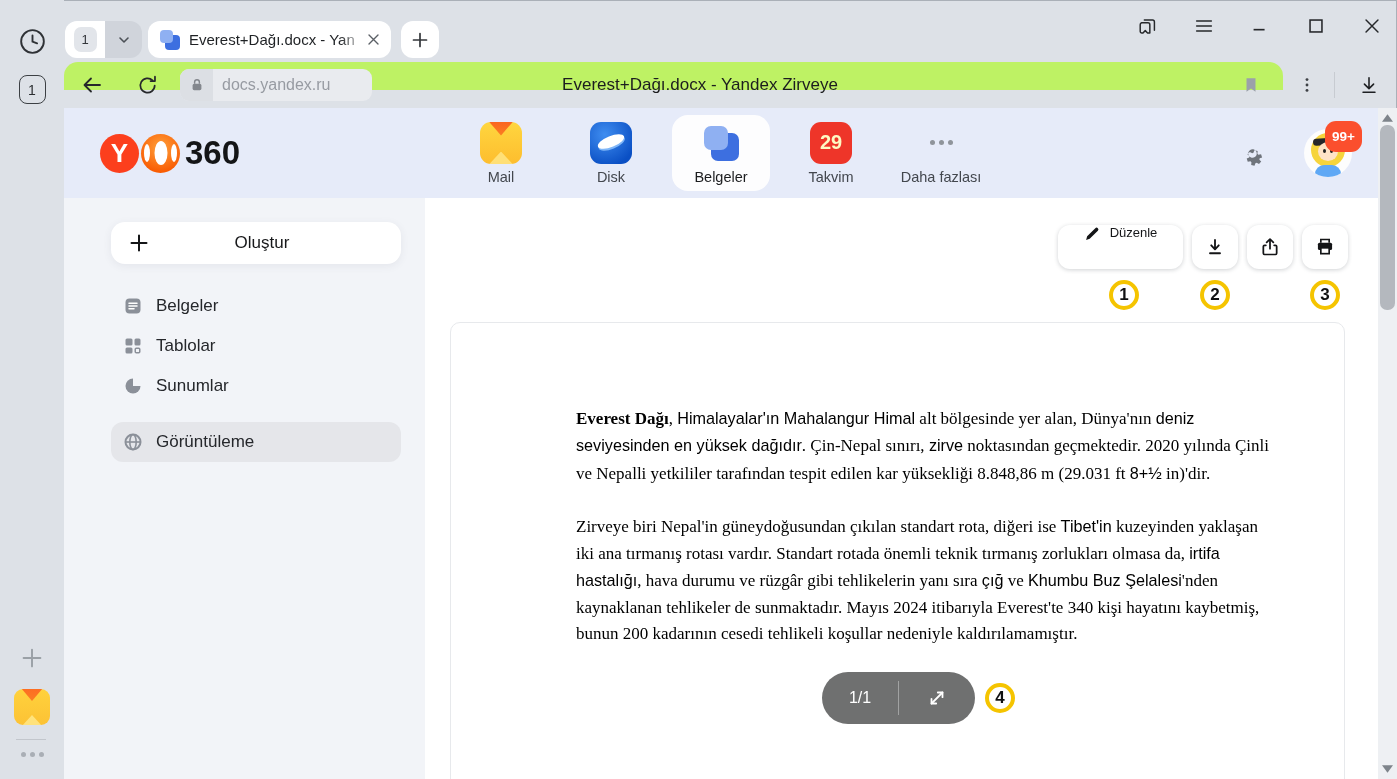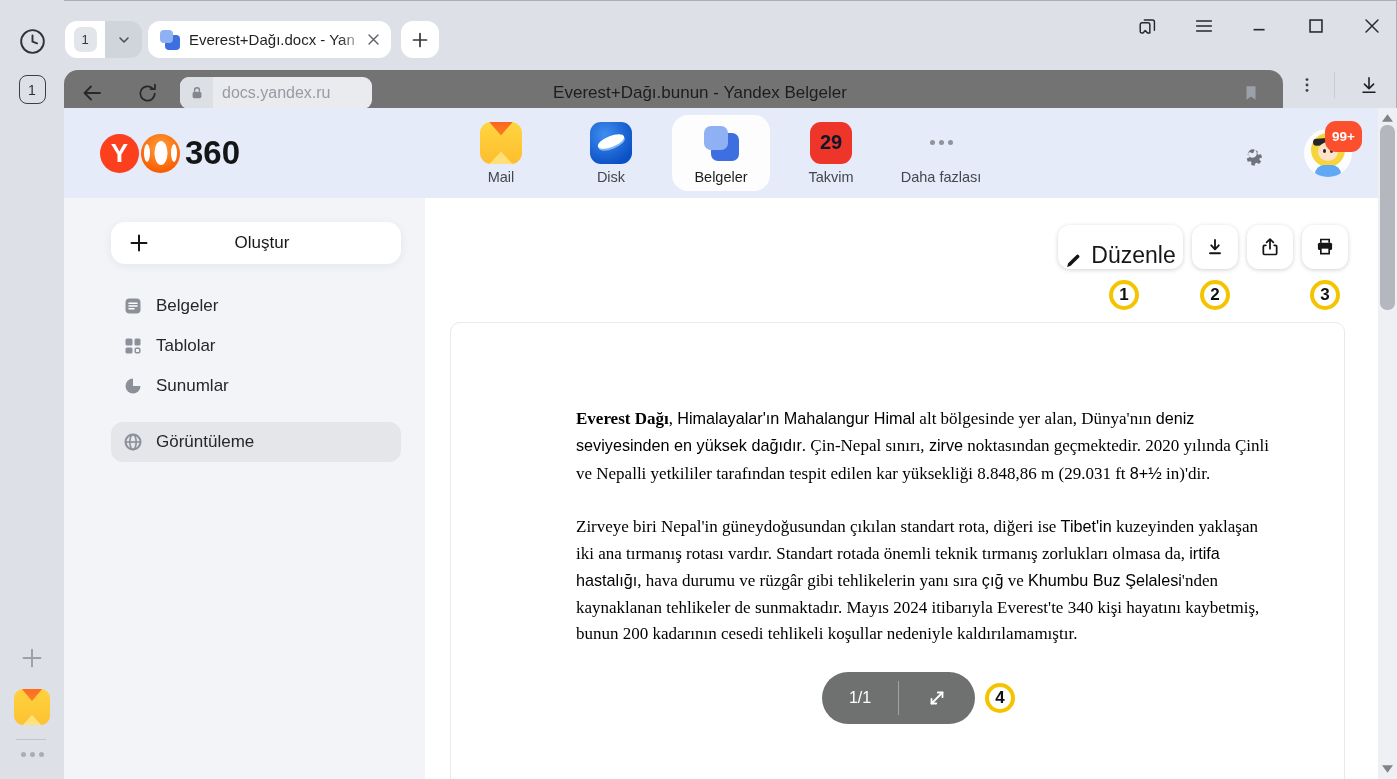--- a/index.html
+++ b/index.html
@@ -40,21 +40,21 @@
   .favicon { width:20px; height:20px; position:relative; flex:0 0 auto; }
   .favicon .b1 { position:absolute; right:0; bottom:0; width:15px; height:15px; border-radius:4px; background:#3d6fe0; }
   .favicon .b2 { position:absolute; left:0; top:0; width:13px; height:13px; border-radius:4px; background:#8fb0f2; }
   .newtab { position:absolute; left:337px; top:21px; width:38px; height:37px; background:#fff;
             border-radius:12px; display:flex; align-items:center; justify-content:center; }
   .win-controls { position:absolute; right:0; top:0; height:52px; display:flex; align-items:center; gap:34px; padding-right:14px; }
   .wc-btn { width:22px; height:22px; display:flex; align-items:center; justify-content:center; }
 
   
   .addr-row { position:absolute; left:64px; top:62px; width:1333px; height:46px; }
-  .addr-panel { position:absolute; left:0; top:8px; width:1219px; height:46px; background:#737373; border-radius:14px 14px 0 0; }
+  .addr-panel { position:absolute; left:0; top:0; width:1219px; height:28px; background:#bef264; border-radius:14px 14px 0 0; }
   .nav-btn { position:absolute; top:0; height:46px; width:44px; display:flex; align-items:center; justify-content:center; }
   .site-pill { position:absolute; left:116px; top:7px; height:32px; width:192px; background:#e9ebef;
                border-radius:9px; display:flex; align-items:center; overflow:hidden; }
   .lock-box { width:33px; height:32px; background:#dcdfe4; display:flex; align-items:center; justify-content:center; }
   .domain { font-size:16px; color:#979ba2; padding-left:9px; }
   .addr-title { position:absolute; left:396px; top:0; width:480px; height:46px; display:flex; align-items:center;
                 justify-content:center; font-size:17px; color:#1c1d1f; }
   .addr-right { position:absolute; right:0; top:0; height:46px; display:flex; align-items:center; }
   .addr-divider { width:1px; height:26px; background:#c7cbd1; margin:0 14px; }
 
@@ -87,21 +87,21 @@
   .ic-mail .flap { position:absolute; left:-5px; top:-16px; width:52px; height:30px;
                    background:linear-gradient(180deg,#f9471f,#fb7f21); clip-path:polygon(0 0,100% 0,50% 100%); }
   .ic-mail .vee { position:absolute; left:-5px; bottom:-16px; width:52px; height:28px;
                   background:#ffe584; clip-path:polygon(0 100%,100% 100%,50% 0); opacity:.85; }
   .ic-disk { background:radial-gradient(circle at 35% 30%,#3f8df0,#0a4fc4 80%); }
   .ic-disk .saucer { position:absolute; left:7px; top:14px; width:28px; height:11px; background:#fff;
                      border-radius:50%; transform:rotate(-22deg); box-shadow:0 2px 0 rgba(150,200,255,.8); }
   .ic-docs { overflow:visible; }
   .ic-docs .b1 { position:absolute; right:3px; bottom:3px; width:28px; height:28px; border-radius:7px; background:#3d6fe0; }
   .ic-docs .b2 { position:absolute; left:4px; top:4px; width:24px; height:24px; border-radius:7px; background:#8fb0f2; }
-  .ic-cal { background:#ee3529; color:#0f172a; display:flex; align-items:center; justify-content:center;
+  .ic-cal { background:#ee3529; color:#fef9c3; display:flex; align-items:center; justify-content:center;
             font-weight:bold; font-size:20px; }
   .ic-more { display:flex; align-items:center; justify-content:center; gap:4px; }
   .ic-more i { width:5px; height:5px; border-radius:50%; background:#8f949b; }
 
   .hdr-right { position:absolute; right:26px; top:0; height:90px; display:flex; align-items:center; gap:38px; }
   .avatar-wrap { position:relative; }
   .avatar { width:48px; height:48px; border-radius:50%; background:#fdfdfd; position:relative; overflow:hidden; }
   .avatar .hair { position:absolute; left:7px; top:4px; width:34px; height:34px; border-radius:50%; background:#f6d43c; }
   .avatar .band { position:absolute; left:9px; top:9px; width:30px; height:7px; border-radius:4px; background:#26262a; transform:rotate(-4deg); }
   .avatar .face { position:absolute; left:14px; top:13px; width:20px; height:19px; border-radius:50%; background:#ffe3c8; }
@@ -119,22 +119,22 @@
   .create-btn .plus { position:absolute; left:18px; top:11px; }
   .nav-item { position:absolute; left:47px; width:290px; height:40px; display:flex; align-items:center; gap:13px;
               padding-left:12px; font-size:17px; color:#25272b; border-radius:12px; }
   .nav-item.active { background:#e5e6ea; }
   .nav-ic { width:20px; height:20px; flex:0 0 auto; }
 
   
   .mainpanel { position:absolute; left:361px; top:90px; width:953px; height:581px; background:#fff; overflow:hidden; }
   .doc-title { position:absolute; left:25px; top:18px; font-size:34px; font-weight:bold; color:#1b1c1e; letter-spacing:.2px; }
   .edit-btn { position:absolute; left:633px; top:27px; width:125px; height:44px; background:#fff; border-radius:12px;
-              box-shadow:0 1px 4px rgba(40,50,60,.22); display:flex; align-items:flex-end; justify-content:center; gap:9px;
-              font-size:23px; color:#151619; }
+              box-shadow:0 1px 4px rgba(40,50,60,.22); display:flex; align-items:flex-start; justify-content:center; gap:9px;
+              font-size:13px; color:#151619; }
   .icon-btn { position:absolute; top:27px; width:46px; height:44px; background:#fff; border-radius:12px;
               box-shadow:0 1px 4px rgba(40,50,60,.22); display:flex; align-items:center; justify-content:center; }
   .step-badge { position:absolute; width:30px; height:30px; border-radius:50%; background:#fff;
                 border:4px solid #f5c400; display:flex; align-items:center; justify-content:center;
                 font-size:17px; font-weight:bold; color:#101112; }
   .doc-page { position:absolute; left:25px; top:124px; width:895px; height:500px; background:#fff;
               border:1px solid #e7e9ec; border-radius:10px; padding:82px 66px 0 125px; }
   .doc-text p { font-family:"Liberation Serif", serif; font-size:17px; line-height:26.3px; color:#000; margin-bottom:26px; }
   .seg-serif { font-family:"Liberation Serif", serif; }
   .seg-bold  { font-family:"Liberation Serif", serif; font-weight:bold; }
@@ -252,21 +252,21 @@
       </div>
       <div class="site-pill">
         <div class="lock-box">
           <svg width="16" height="16" viewBox="0 0 20 20">
             <rect x="4.5" y="8.5" width="11" height="8" rx="2" fill="#83878d"></rect>
             <path d="M7 8.5V6.5a3 3 0 0 1 6 0v2" fill="none" stroke="#83878d" stroke-width="1.8"></path>
           </svg>
         </div>
         <span class="domain">docs.yandex.ru</span>
       </div>
-      <div class="addr-title">Everest+Dağı.bunun - Yandex Belgeler</div>
+      <div class="addr-title">Everest+Dağı.docx - Yandex Zirveye</div>
       <div class="nav-btn" style="left:1165px;">
         <svg width="18" height="18" viewBox="0 0 20 20">
           <path d="M5 2.5h10v15l-5-3.6-5 3.6z" fill="#9ba1a9"></path>
         </svg>
       </div>
     </div>
     <div class="addr-right">
       <div style="width:26px;display:flex;justify-content:center;">
         <svg width="18" height="18" viewBox="0 0 20 20">
           <circle cx="10" cy="4" r="1.6" fill="#3d4045"></circle>

